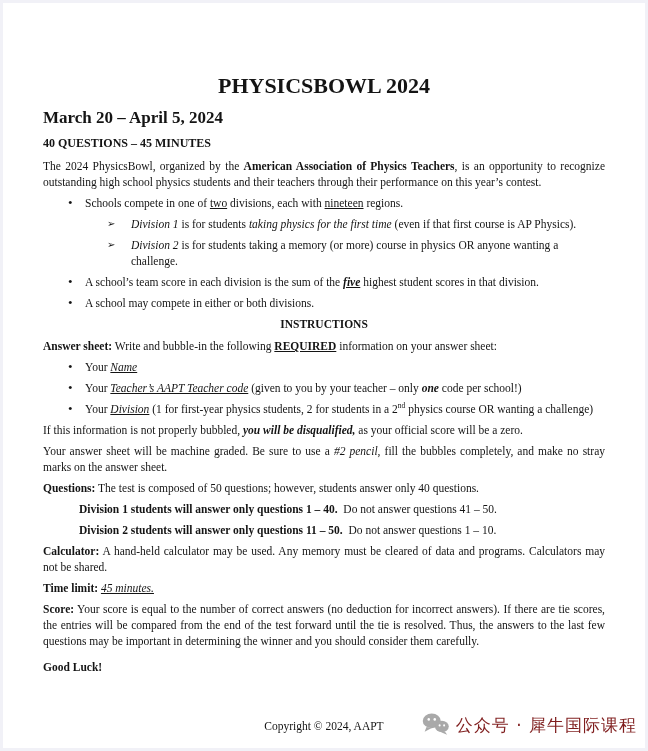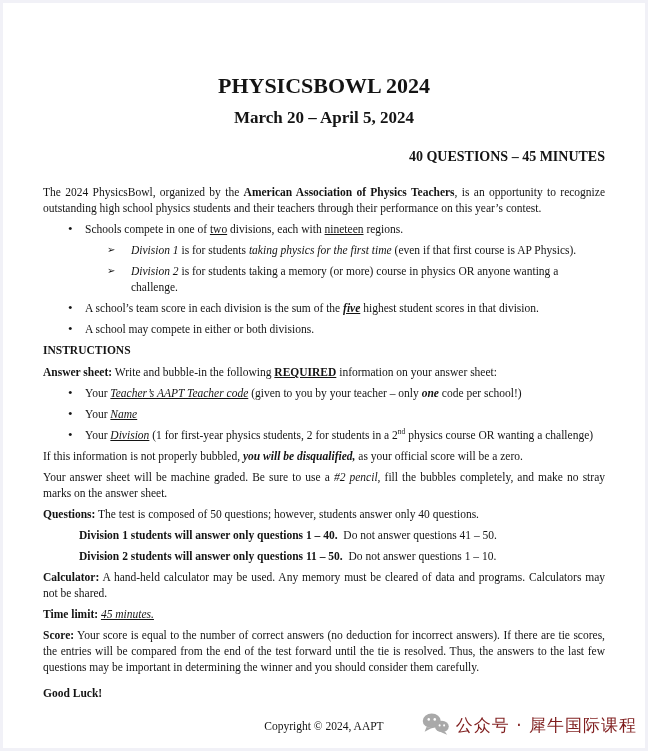--- a/index.html
+++ b/index.html
@@ -16,41 +16,40 @@
     padding: 70px 40px 0 40px;
   }
   .title {
     text-align: center;
     font-size: 22px;
     font-weight: bold;
     line-height: 26px;
     margin-bottom: 9px;
   }
   .date-range {
-    text-align: center;
     font-size: 17px;
     font-weight: bold;
     line-height: 20px;
-    margin-bottom: 22px;
+    margin-bottom: 8px;
   }
   .subtitle {
-    text-align: right;
-    font-size: 14px;
+    text-align: left;
+    font-size: 12px;
     font-weight: bold;
     line-height: 14px;
-    margin-bottom: 20px;
+    margin-bottom: 8px;
   }
   .para, .line, .bullet, .sub-bullet, .indent-line, .heading-center {
     font-size: 11.5px;
     line-height: 16px;
     margin-bottom: 5px;
   }
   .para { text-align: justify; }
   .heading-center {
-    text-align: left;
+    text-align: center;
     font-weight: bold;
     margin-top: 2px;
     margin-bottom: 6px;
   }
   .bullet {
     padding-left: 42px;
     position: relative;
   }
   .bullet::before {
     content: "\2022";
@@ -122,22 +121,22 @@
 
   <div class="bullet"><span>Schools compete in one of </span><span class="seg-u">two</span><span> divisions, each with </span><span class="seg-u">nineteen</span><span> regions.</span></div>
   <div class="sub-bullet"><span class="seg-i">Division 1</span><span> is for students </span><span class="seg-i">taking physics for the first time</span><span> (even if that first course is AP Physics).</span></div>
   <div class="sub-bullet"><span class="seg-i">Division 2</span><span> is for students taking a memory (or more) course in physics OR anyone wanting a challenge.</span></div>
   <div class="bullet"><span>A school’s team score in each division is the sum of the </span><span class="seg-b seg-i seg-u">five</span><span> highest student scores in that division.</span></div>
   <div class="bullet"><span>A school may compete in either or both divisions.</span></div>
 
   <div class="heading-center">INSTRUCTIONS</div>
 
   <div class="line"><span class="seg-b">Answer sheet:</span><span> Write and bubble-in the following </span><span class="seg-b seg-u">REQUIRED</span><span> information on your answer sheet:</span></div>
+  <div class="bullet"><span>Your </span><span class="seg-i seg-u">Name</span></div>
   <div class="bullet"><span>Your </span><span class="seg-i seg-u">Teacher’s AAPT Teacher code</span><span> (given to you by your teacher – only </span><span class="seg-b seg-i">one</span><span> code per school!)</span></div>
-  <div class="bullet"><span>Your </span><span class="seg-i seg-u">Name</span></div>
   <div class="bullet"><span>Your </span><span class="seg-i seg-u">Division</span><span> (1 for first-year physics students, 2 for students in a 2</span><span class="seg-p">nd</span><span> physics course OR wanting a challenge)</span></div>
 
   <div class="line"><span>If this information is not properly bubbled, </span><span class="seg-b seg-i">you will be disqualified,</span><span> as your official score will be a zero.</span></div>
   <div class="para"><span>Your answer sheet will be machine graded. Be sure to use a </span><span class="seg-i">#2 pencil</span><span>, fill the bubbles completely, and make no stray marks on the answer sheet.</span></div>
 
   <div class="line"><span class="seg-b">Questions:</span><span> The test is composed of 50 questions; however, students answer only 40 questions.</span></div>
   <div class="indent-line"><span class="seg-b">Division 1 students will answer only questions 1 – 40.</span><span>&nbsp; Do not answer questions 41 – 50.</span></div>
   <div class="indent-line"><span class="seg-b">Division 2 students will answer only questions 11 – 50.</span><span>&nbsp; Do not answer questions 1 – 10.</span></div>
 
   <div class="para"><span class="seg-b">Calculator:</span><span> A hand-held calculator may be used. Any memory must be cleared of data and programs. Calculators may not be shared.</span></div>

